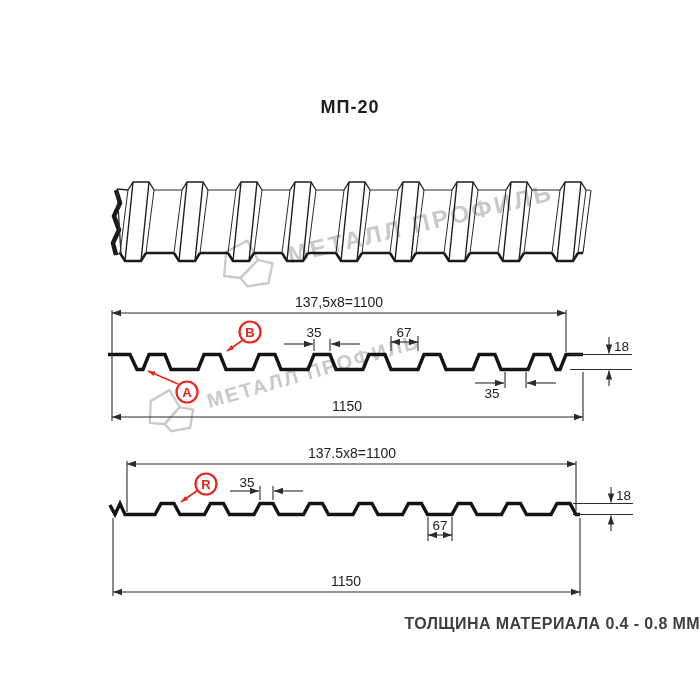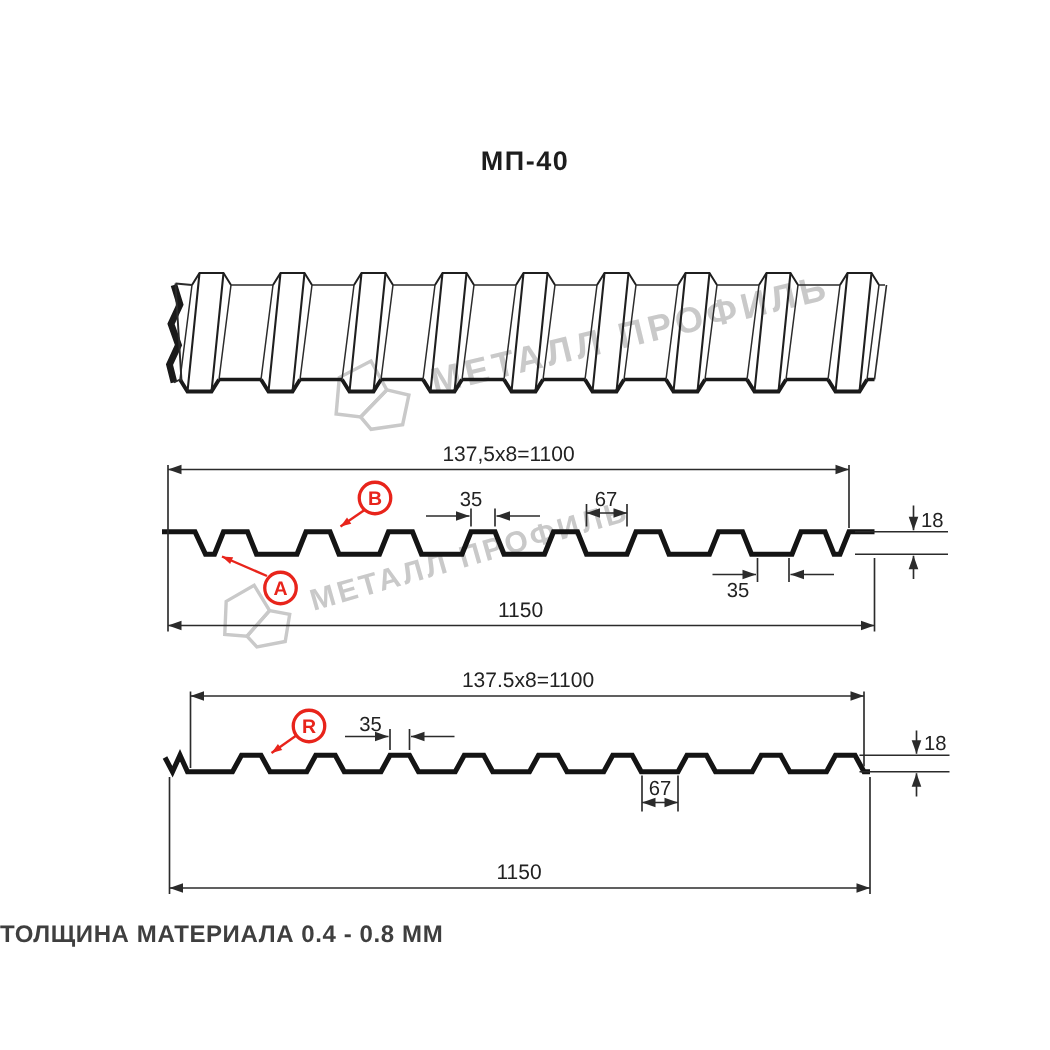--- a/index.html
+++ b/index.html
@@ -3,21 +3,21 @@
 <meta charset="utf-8">
 <style>
   html,body{margin:0;padding:0;background:#ffffff;}
   .canvas{position:relative;width:700px;height:700px;background:#ffffff;overflow:hidden;
           font-family:"Liberation Sans",sans-serif;}
   .title{position:absolute;left:0;top:52px;width:700px;text-align:center;
          font-size:33px;font-weight:bold;letter-spacing:1.5px;color:#151515;
          -webkit-text-stroke:0.9px #151515;}
   .subtitle{position:absolute;left:0;top:97px;width:700px;text-align:center;
             font-size:18px;font-weight:bold;letter-spacing:1px;color:#1d1d1d;}
-  .footer-note{position:absolute;left:0;top:615px;width:700px;text-align:left;
+  .footer-note{position:absolute;left:0;top:615px;width:700px;text-align:right;
                font-size:16px;font-weight:bold;letter-spacing:0.4px;color:#3f3f3f;}
   .wm{position:absolute;display:flex;align-items:center;gap:8px;color:#c9c9c9;
       white-space:nowrap;pointer-events:none;}
   .wm-1{left:220px;top:246px;transform:rotate(-13.5deg);transform-origin:0 50%;}
   .wm-2{left:146px;top:396px;transform:rotate(-16deg);transform-origin:0 50%;}
   .wm-text-1{font-size:24px;font-weight:bold;letter-spacing:3px;}
   .wm-text-2{font-size:20px;font-weight:bold;letter-spacing:2px;}
   .drawing{position:absolute;left:0;top:0;}
   svg{font-family:"Liberation Sans",sans-serif;}
   .dim{font-size:14px;fill:#222222;}
@@ -27,21 +27,21 @@
   .dline{stroke:#2b2b2b;stroke-width:1.1;fill:none;}
   .prof{stroke:#141414;stroke-width:3.4;fill:none;stroke-linejoin:miter;}
   .red{stroke:#e8241b;stroke-width:1.6;fill:none;}
   .redcirc{stroke:#e8241b;stroke-width:2.2;fill:#ffffff;}
 </style>
 </head>
 <body>
 
 <div class="canvas">
 
-  <div class="subtitle">МП-40</div>
+  <div class="subtitle">МП-20</div>
 
   <div class="wm wm-1">
     <svg width="62" height="52" viewBox="0 0 64 54">
       <path d="M3,32 L11,8 L35,2 L41,24 L19,38 Z" fill="none" stroke="#c9c9c9" stroke-width="2.4"></path>
       <path d="M19,38 L41,24 L55,31 L46,50 L24,48 Z" fill="none" stroke="#c9c9c9" stroke-width="2.4"></path>
     </svg>
     <span class="wm-text-1">МЕТАЛЛ ПРОФИЛЬ</span>
   </div>
 
   <div class="wm wm-2">

